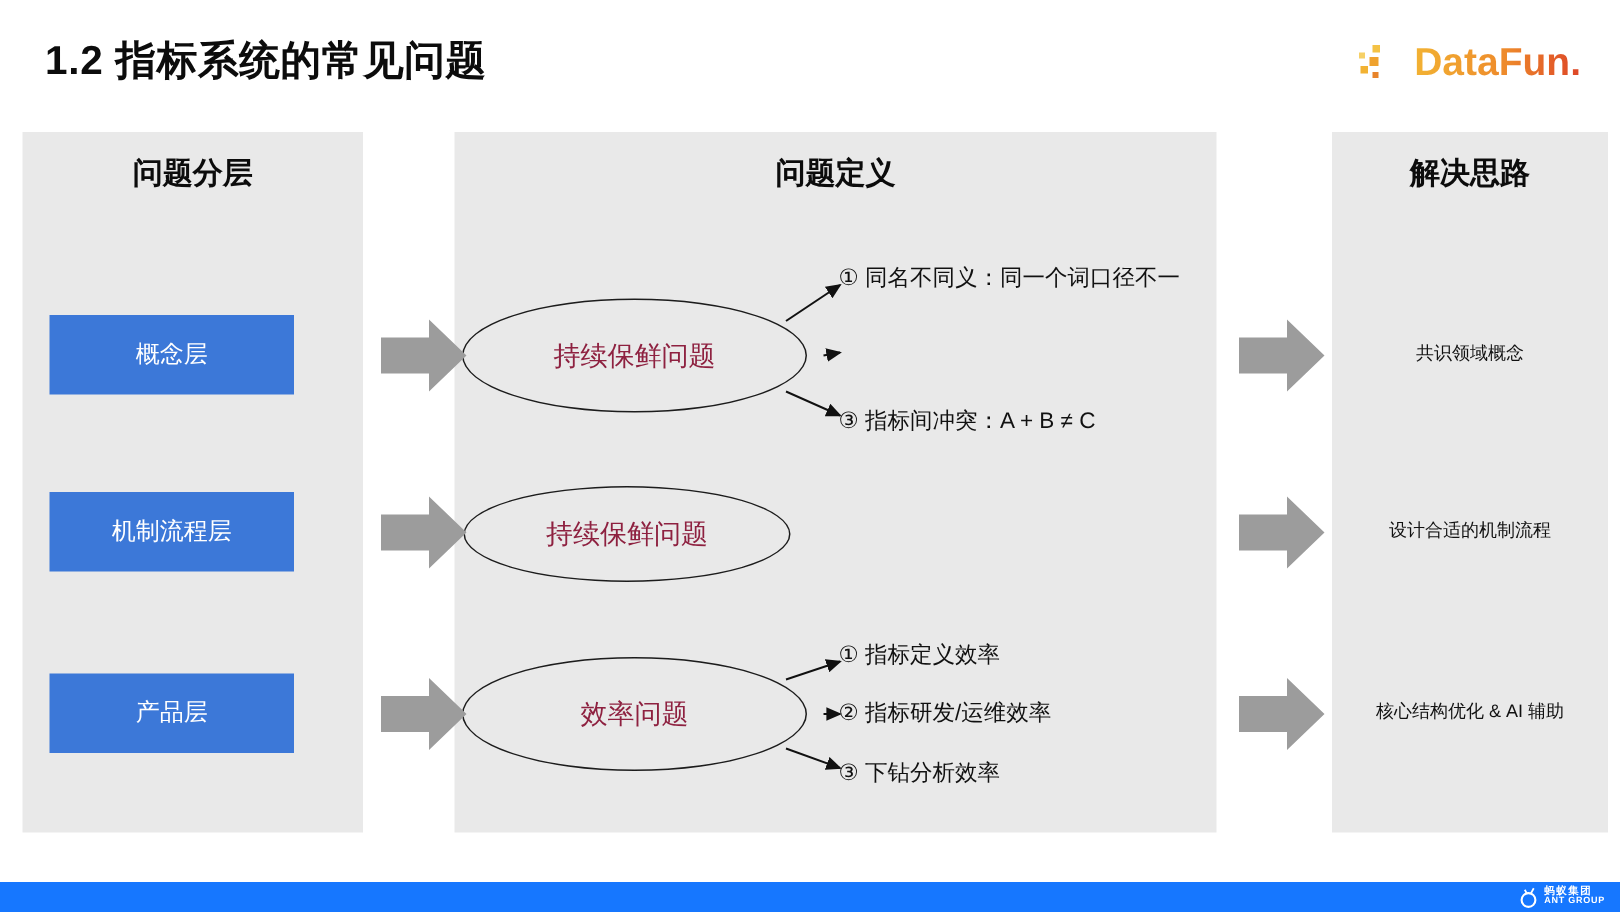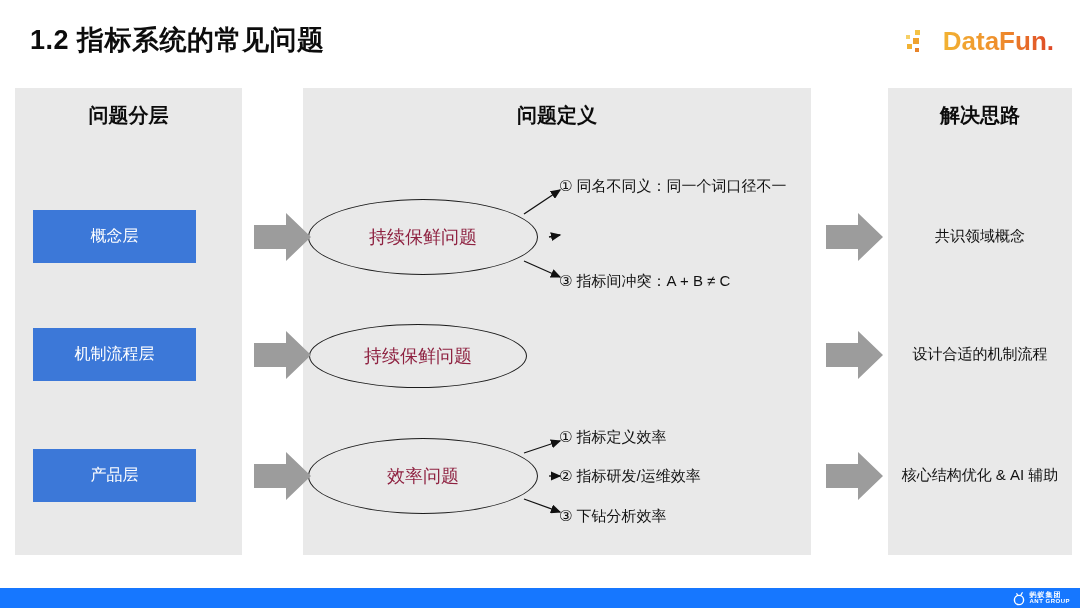--- a/index.html
+++ b/index.html
@@ -42,21 +42,21 @@
   #ellipse-freshness{left:6px;top:236px;width:216px;height:62px;}
   #ellipse-efficiency{left:5px;top:350px;width:228px;height:74px;}
   
   .detail{
     position:absolute;left:256px;height:20px;line-height:20px;
     font-size:15px;color:#111;white-space:nowrap;
   }
   
   .solution{
     position:absolute;left:0;width:100%;text-align:center;
-    font-size:15px;color:#111;white-space:nowrap;
+    font-size:12px;color:#111;white-space:nowrap;
   }
   
   #overlay{position:absolute;left:0;top:0;pointer-events:none;}
   
   #footer-bar{
     position:absolute;left:0;bottom:0;width:100%;height:20px;background:#1677ff;
     display:flex;align-items:center;justify-content:flex-end;
   }
   #ant-logo{display:flex;align-items:center;gap:4px;margin-right:10px;}
   #ant-brand{display:flex;flex-direction:column;justify-content:center;line-height:7px;}

